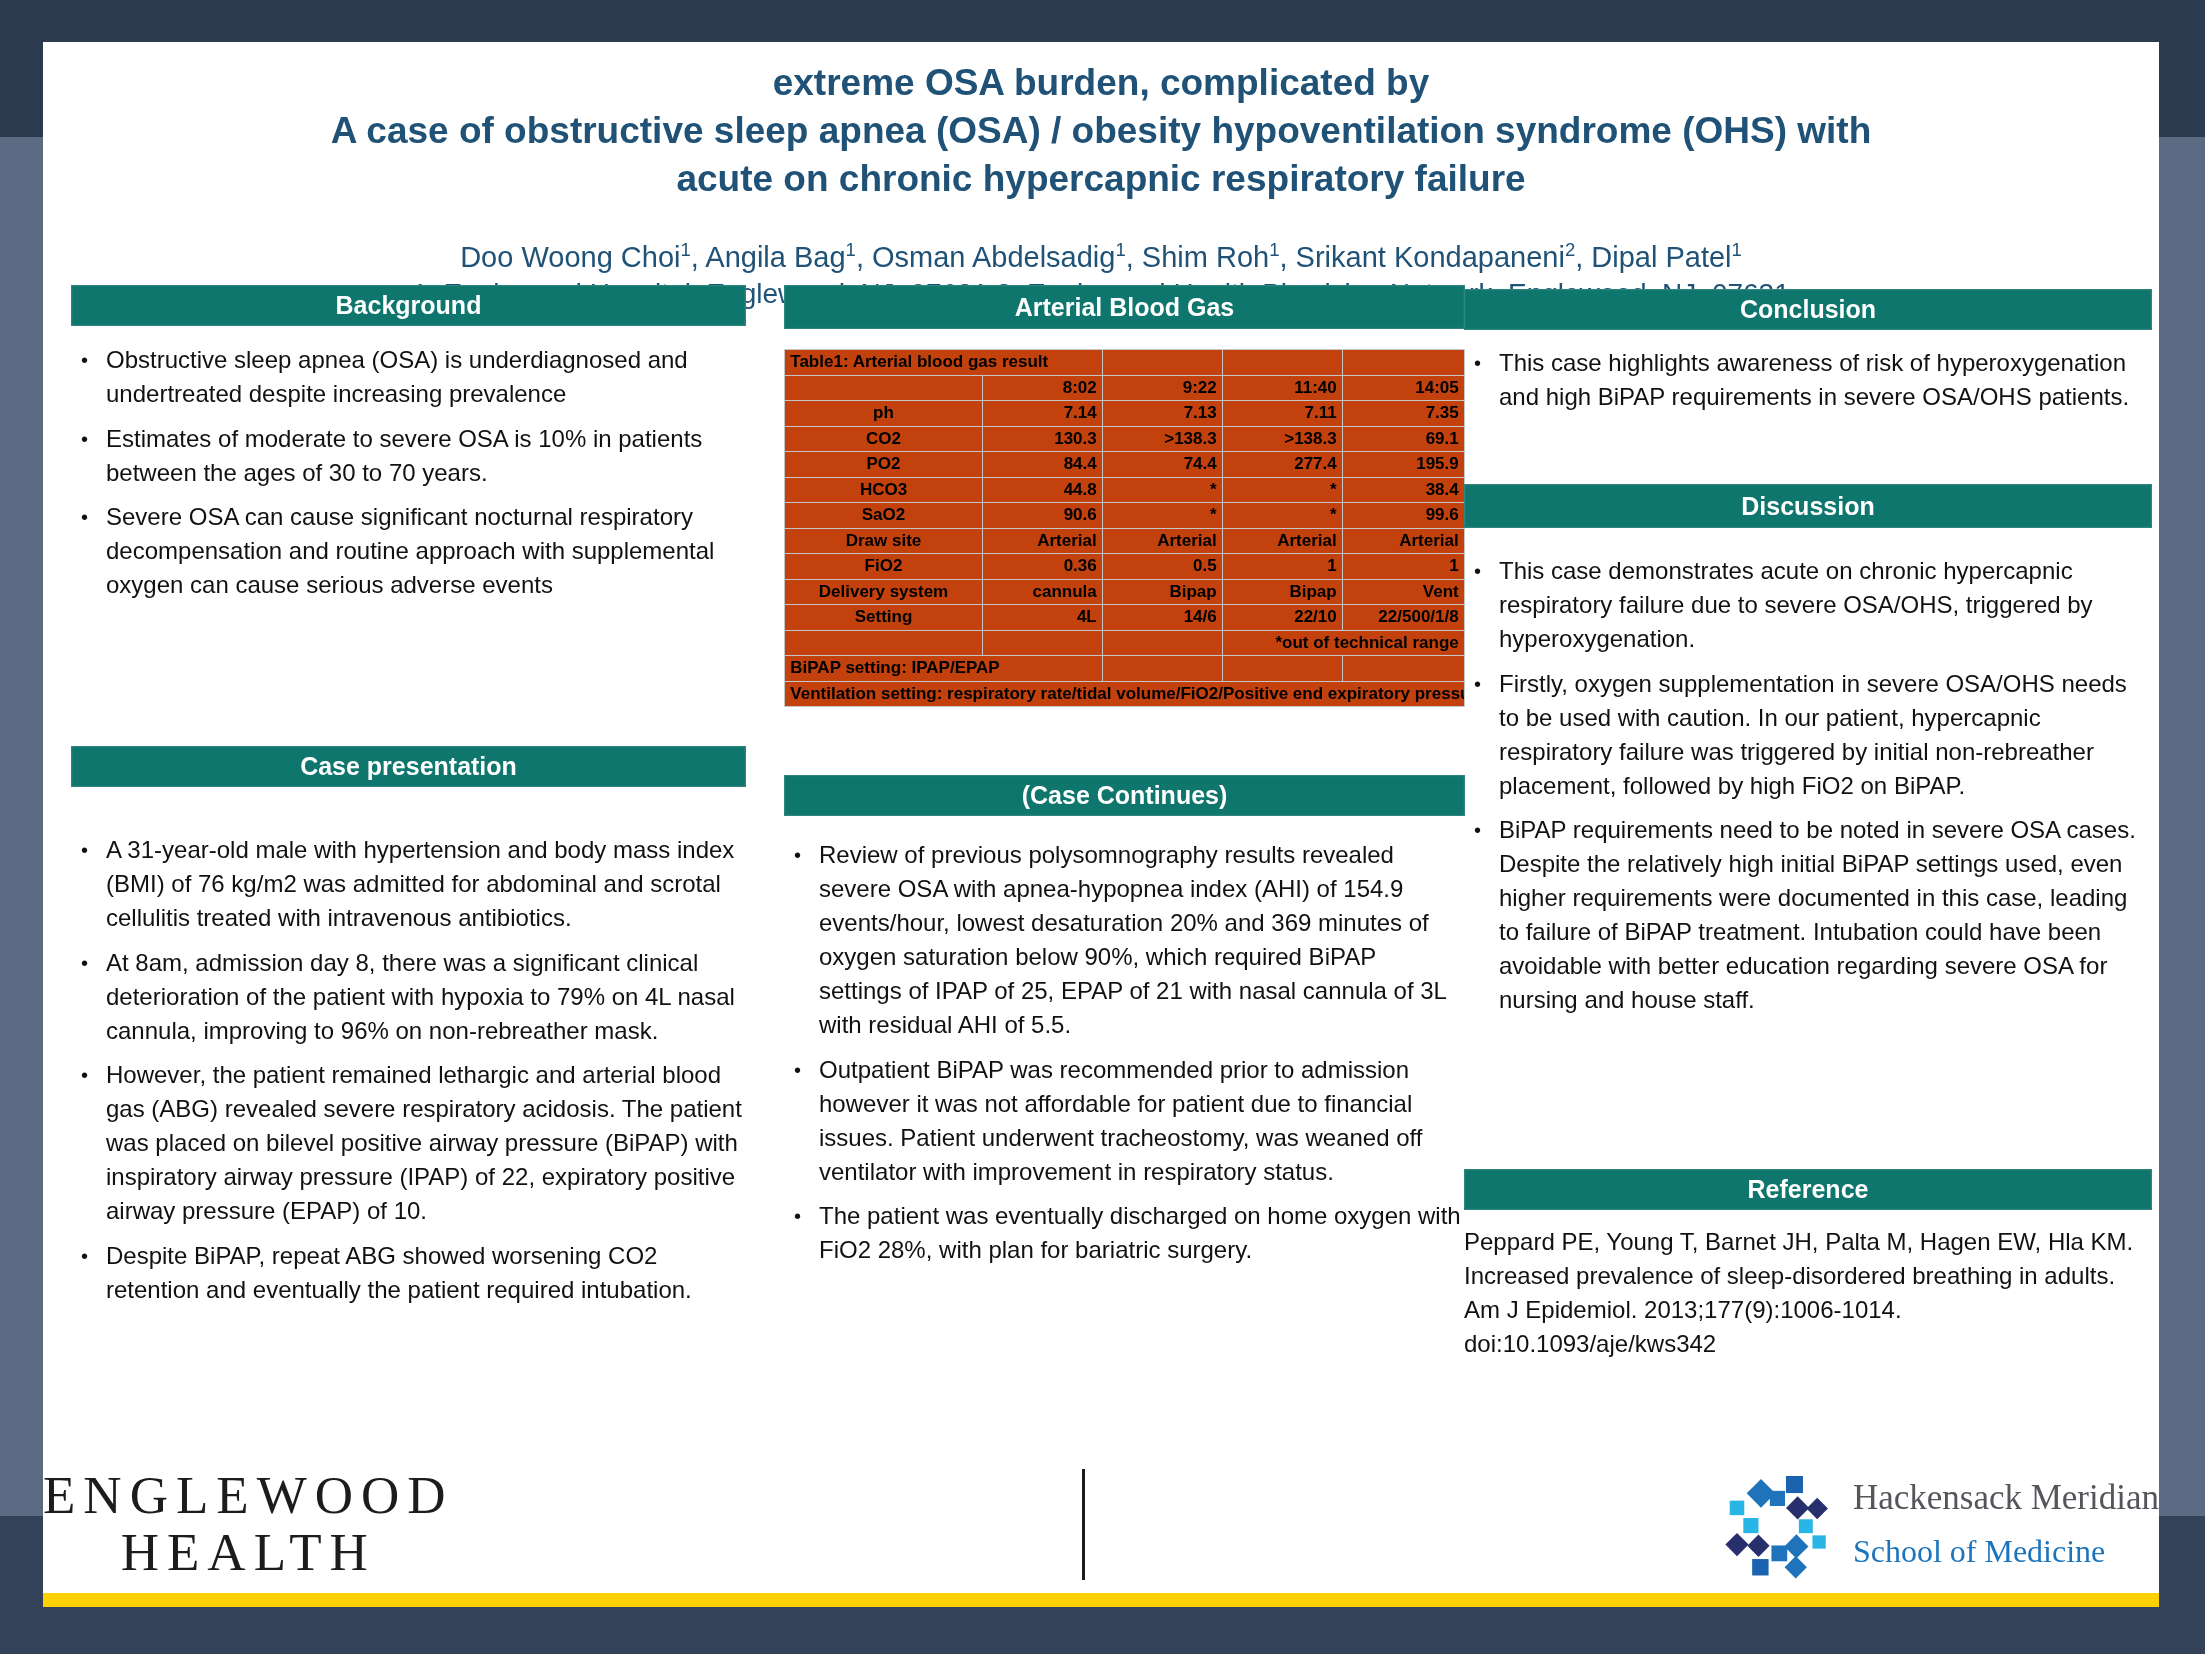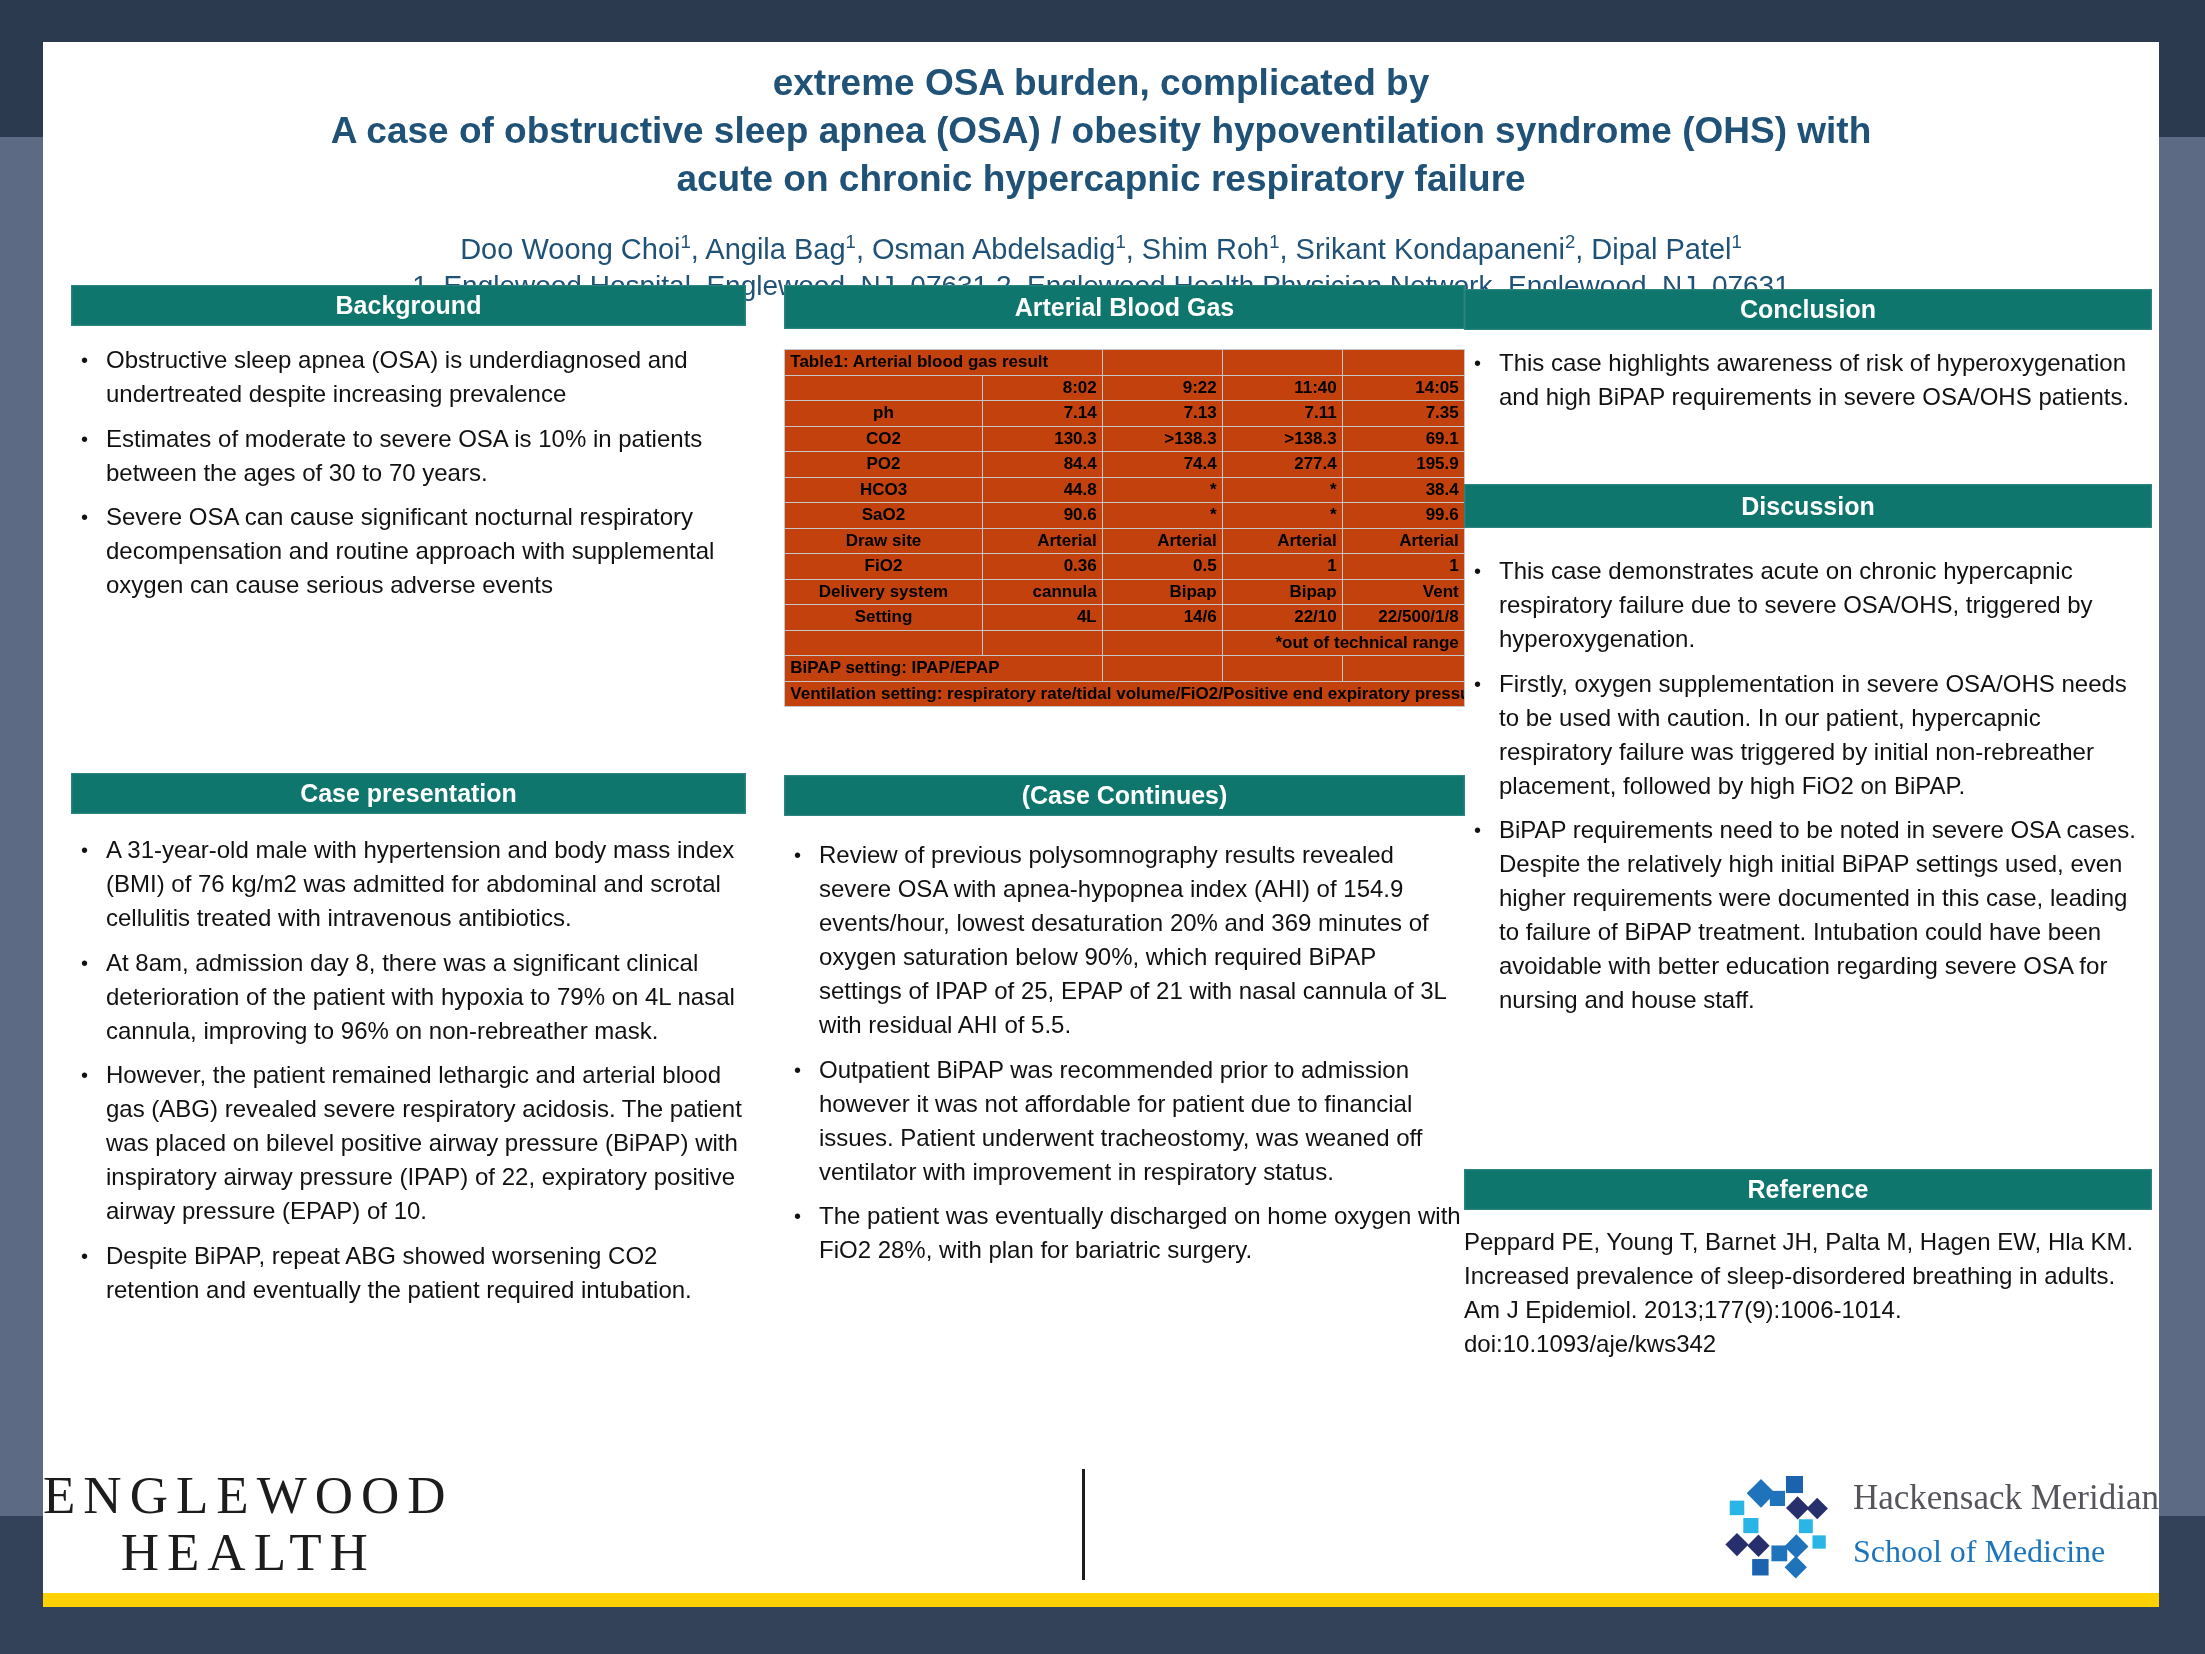--- a/index.html
+++ b/index.html
@@ -9,40 +9,40 @@
     font-family:"Liberation Sans",sans-serif;
   }
   .band-top{position:absolute;left:0;top:0;width:2205px;height:137px;background:#2c3a4f}
   .band-bottom{position:absolute;left:0;top:1516px;width:2205px;height:138px;background:#334259}
   .panel{position:absolute;left:43px;top:42px;width:2116px;height:1552px;background:#ffffff}
   .yellow-bar{position:absolute;left:43px;top:1593px;width:2116px;height:14px;background:#ffd100}
 
   
   .titleblock{position:absolute;left:0;top:17px;width:100%;text-align:center;color:#1f5276}
   .title-line{font-size:37px;font-weight:bold;line-height:48px}
-  .authors{margin-top:20px;font-size:29px;line-height:38px}
+  .authors{margin-top:28px;font-size:29px;line-height:38px}
   .authors sup{font-size:18.5px}
   .affils{font-size:28px;line-height:36px}
 
   
   .col{position:absolute}
   .col-left{left:28px;top:243px;width:675px;height:1191px}
   .col-mid{left:741px;top:243px;width:681px;height:1125px}
   .col-right{left:1421px;top:247px;width:688px;height:1125px}
   .sec{position:absolute;left:0;width:100%}
   .sec-header{
     height:41px;background:#0f766e;color:#ffffff;
     font-weight:bold;font-size:25px;
     display:flex;align-items:center;justify-content:center;
     box-shadow:inset 0 0 0 1.3px rgba(255,255,255,.12);
   }
   
   .pos-bg-h{top:0}
   .pos-bg-l{top:58px}
-  .pos-case-h{top:488px}
+  .pos-case-h{top:461px}
   .pos-case-l{top:548px}
   
   .pos-abg-h{top:0;height:44px}
   .pos-abg-t{top:64px}
   .pos-cc-h{top:490px}
   .pos-cc-l{top:553px}
   
   .pos-conc-h{top:0}
   .pos-conc-l{top:57px}
   .pos-disc-h{top:195px;height:44px}

